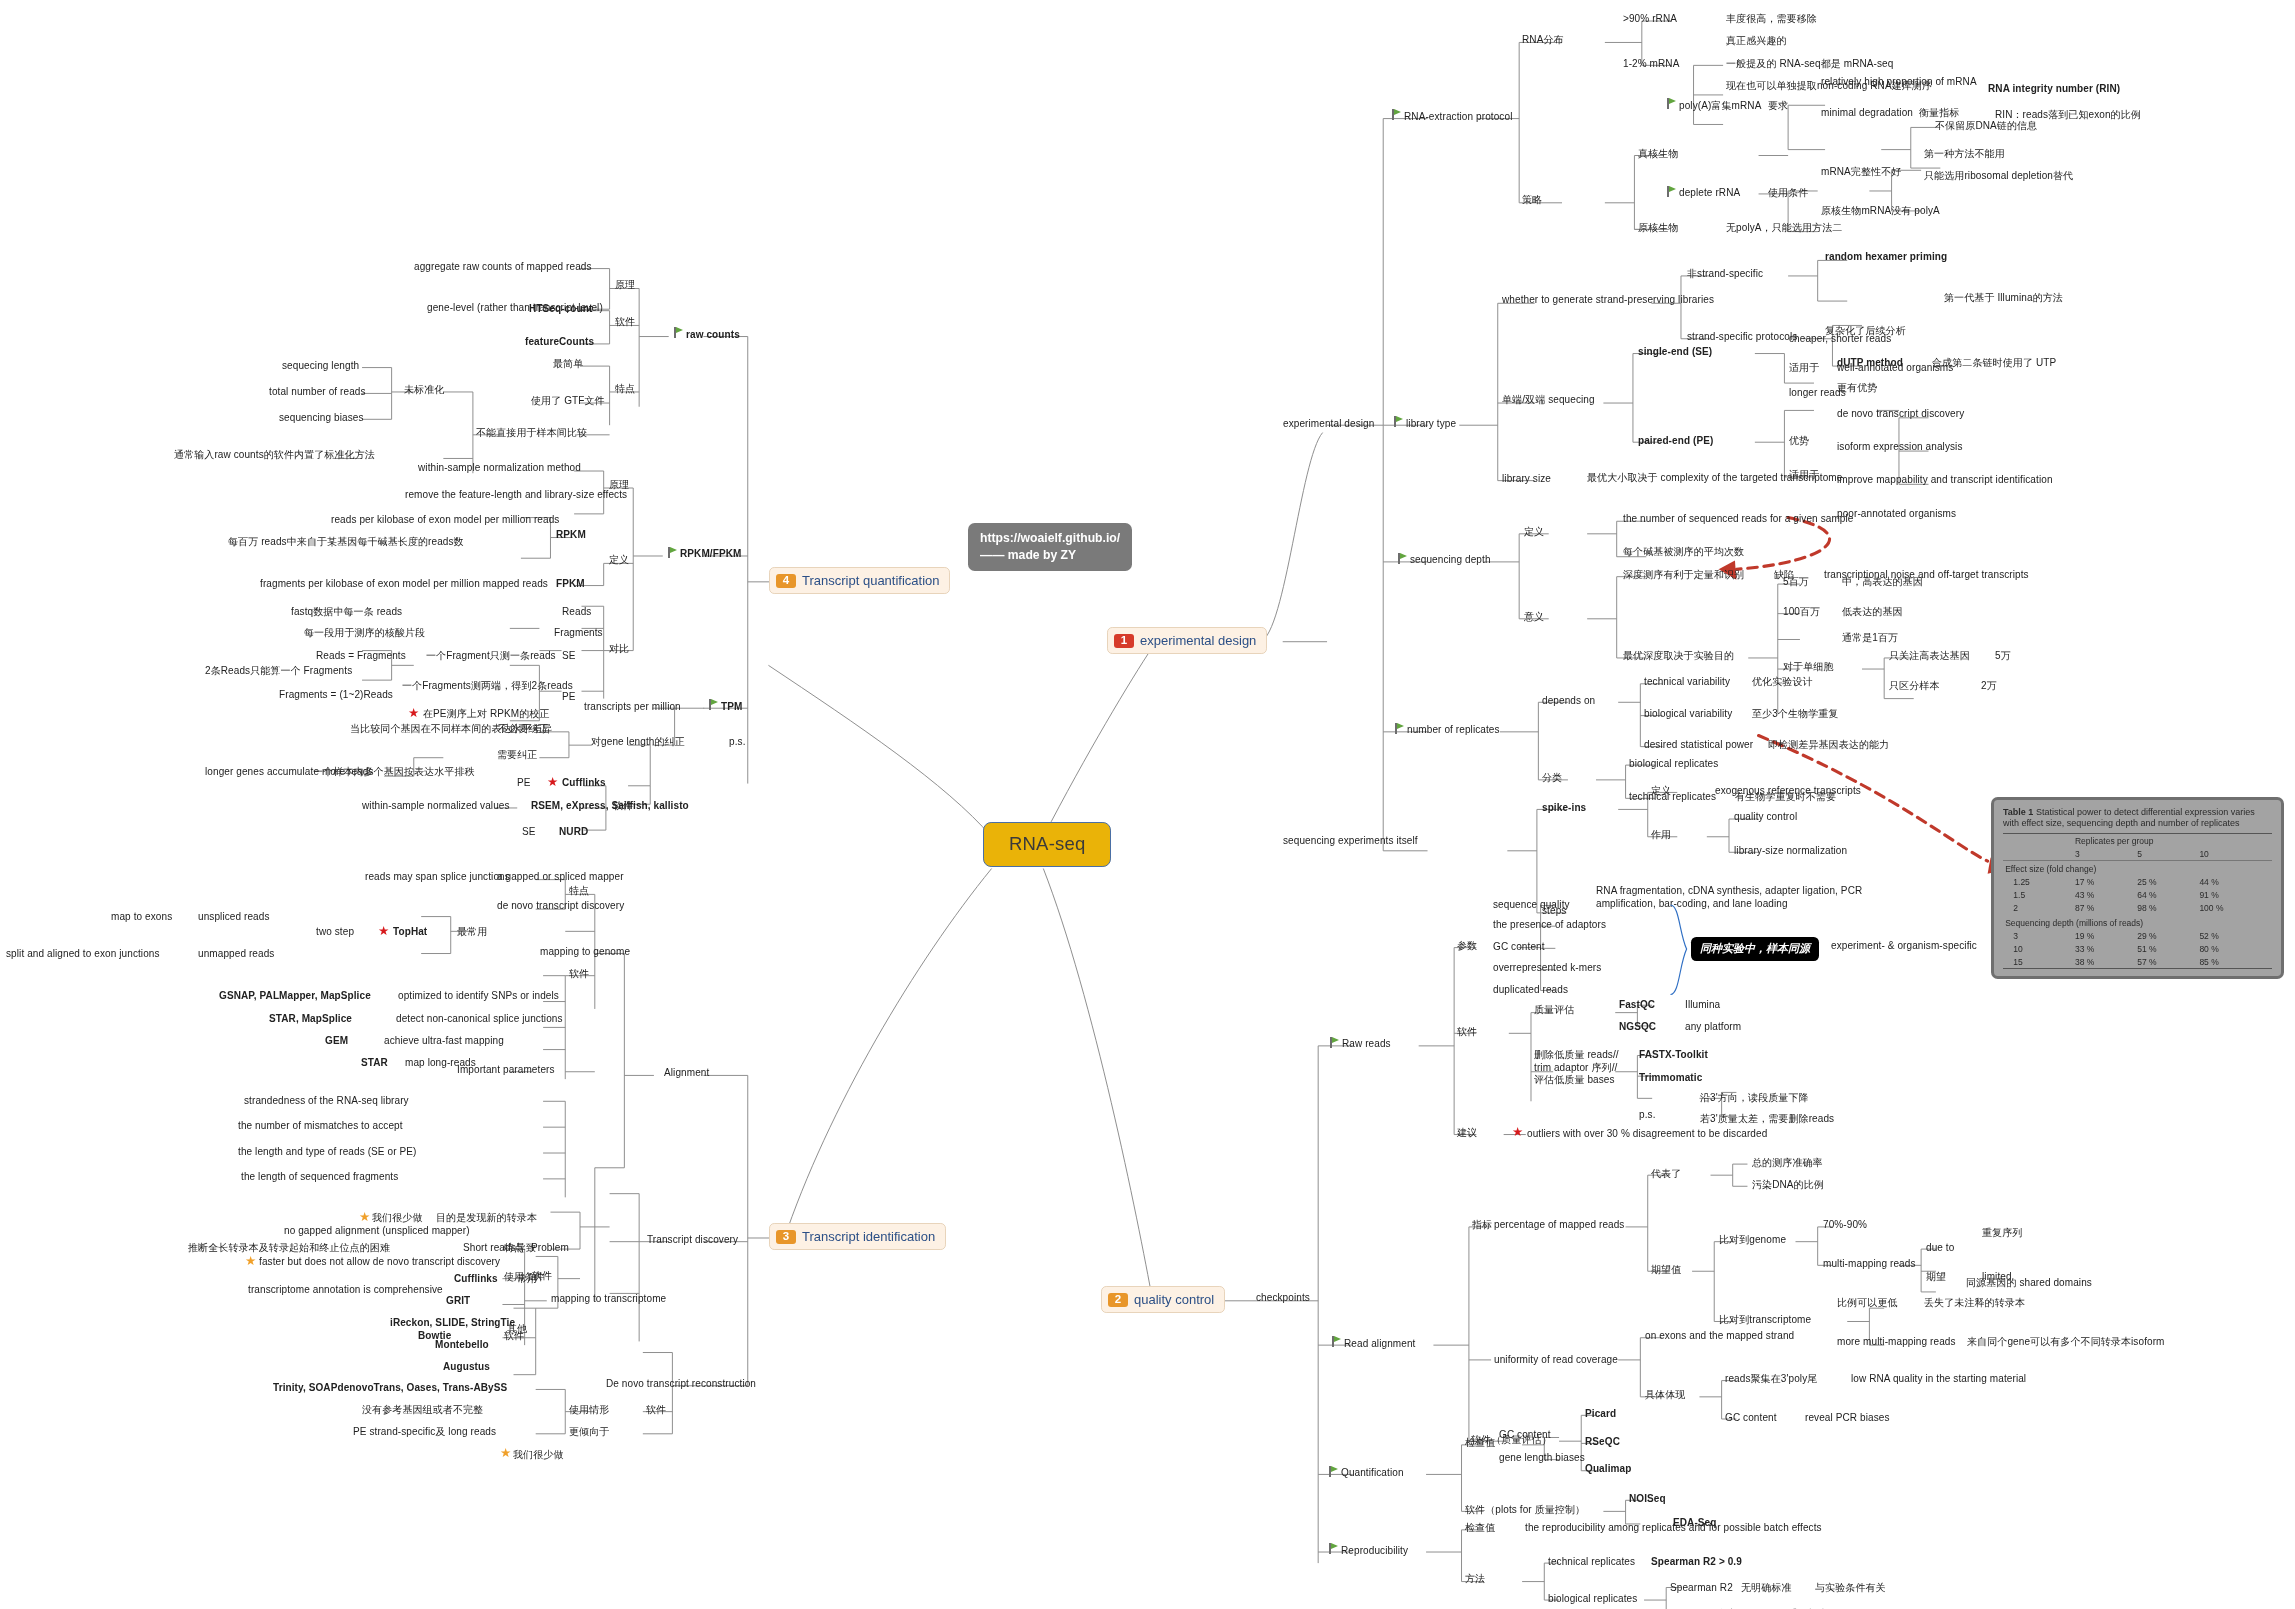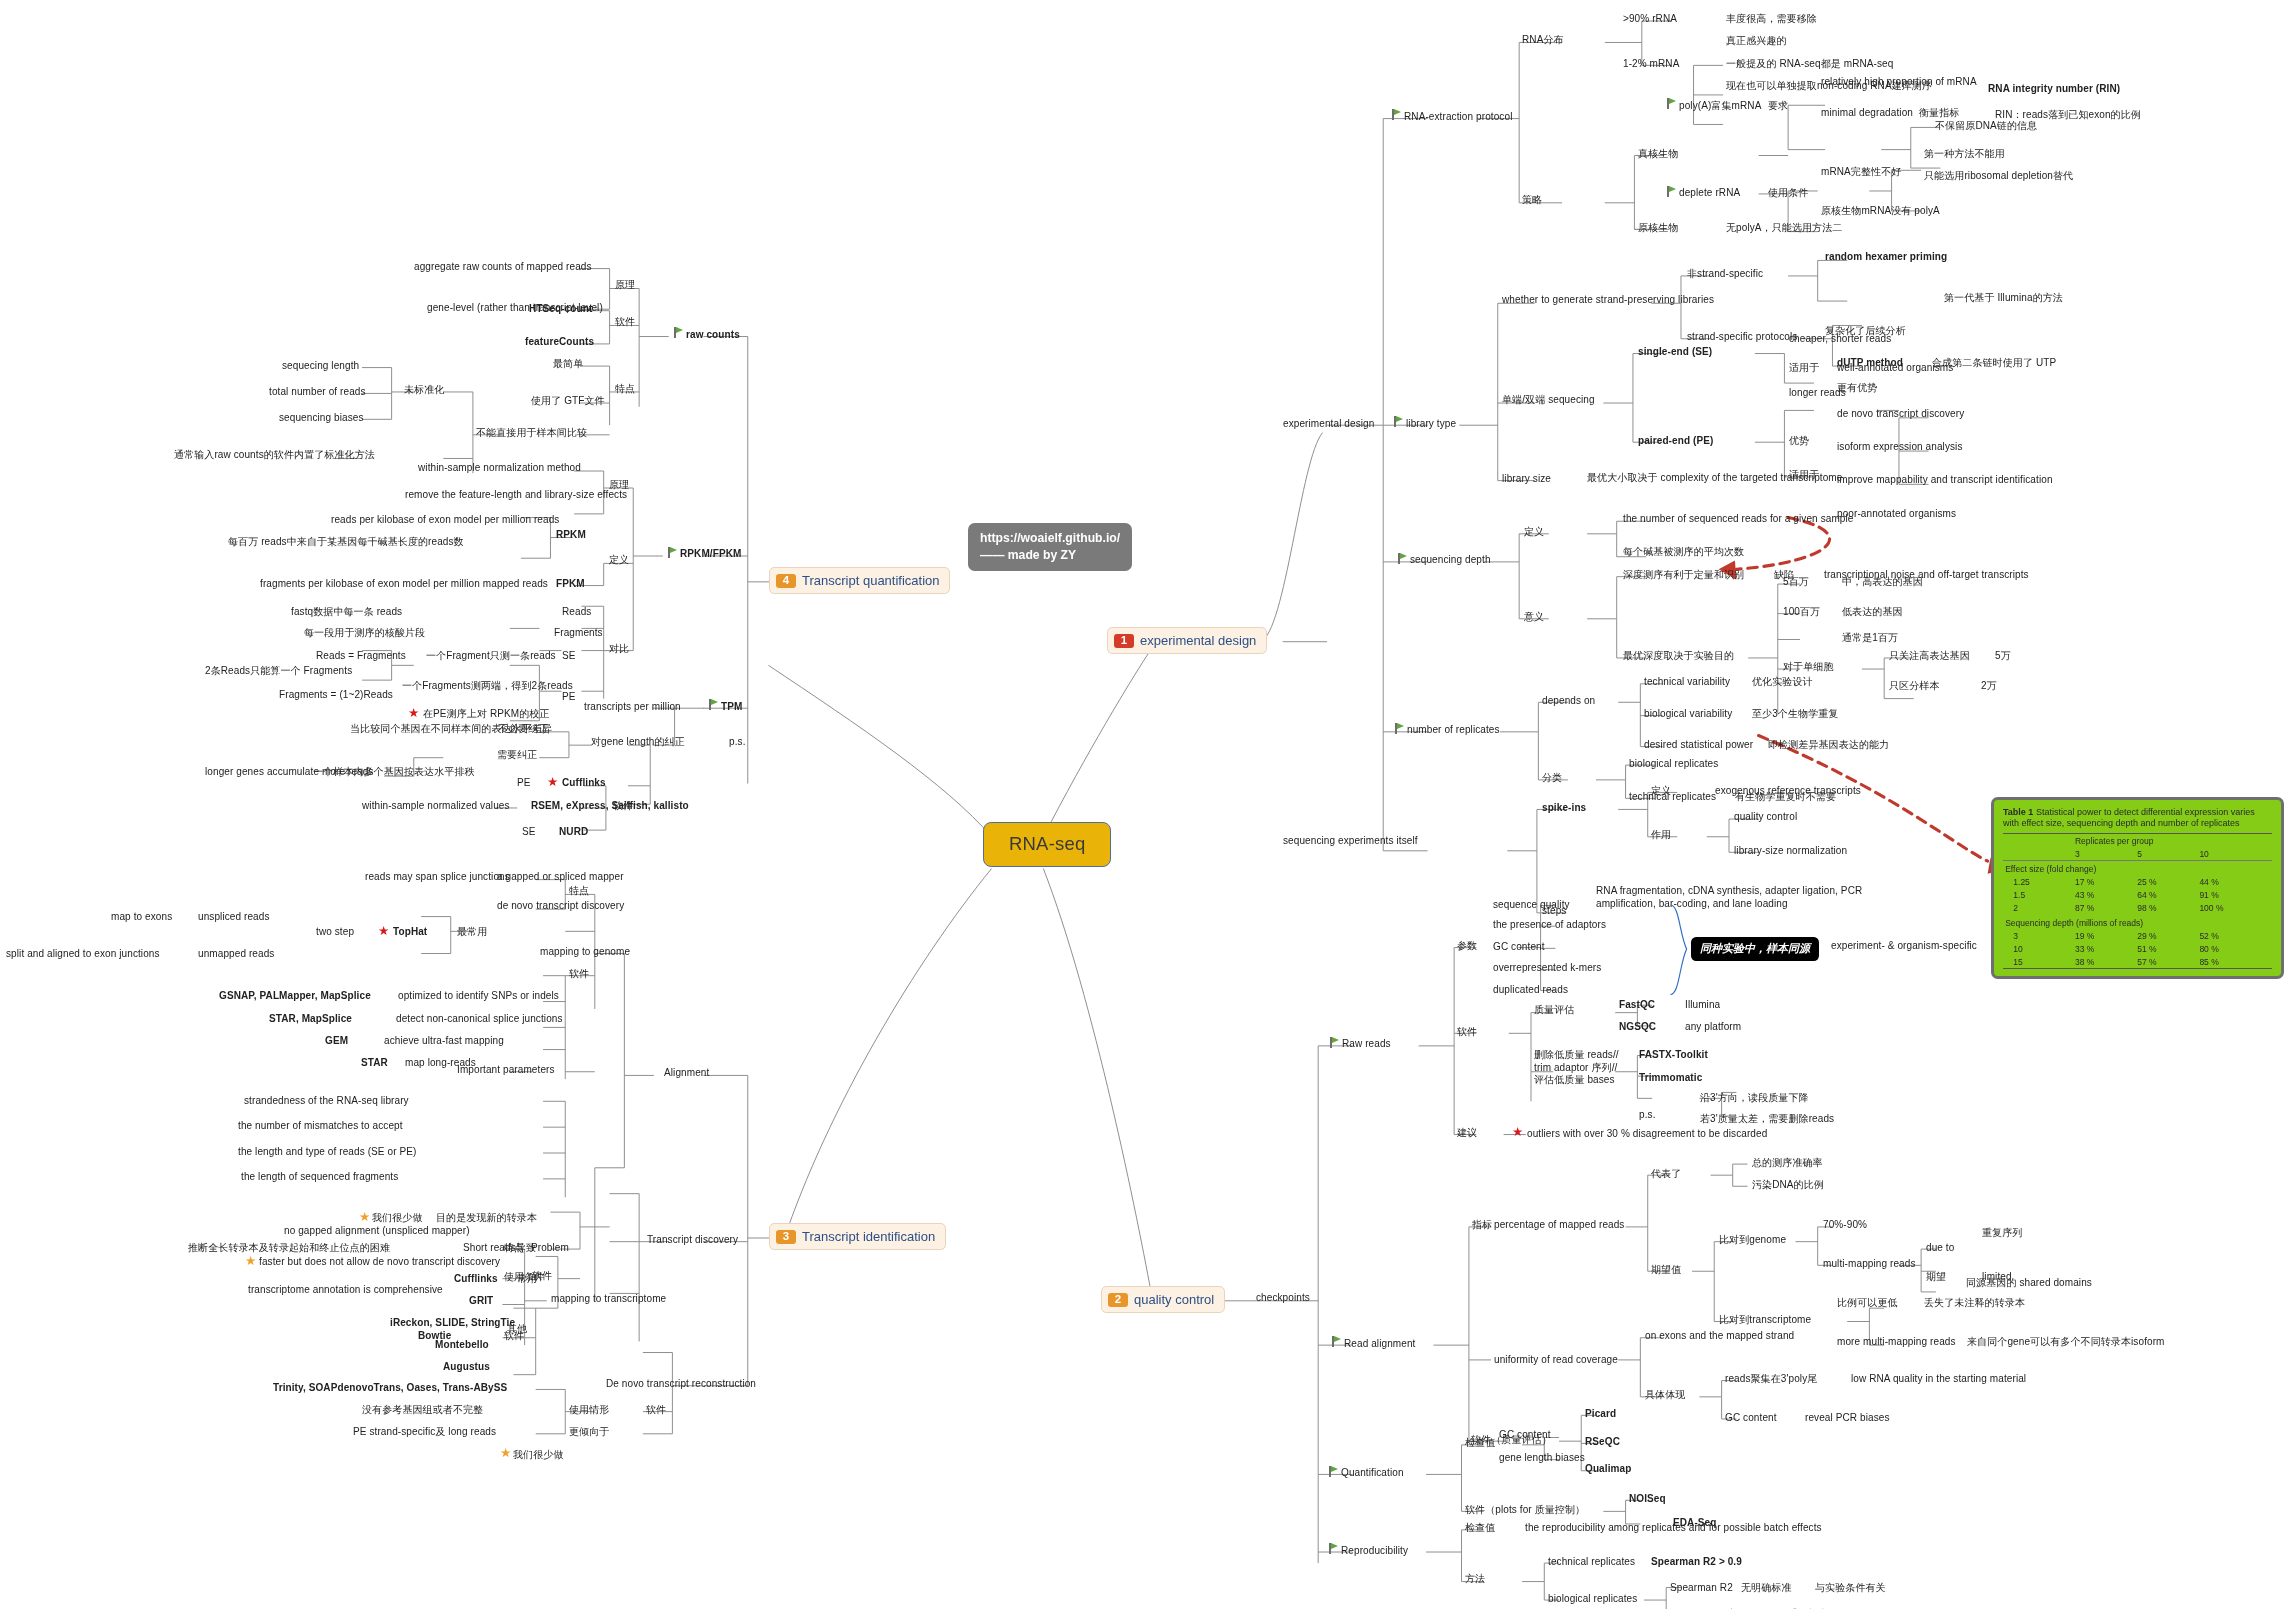--- a/index.html
+++ b/index.html
@@ -115,21 +115,21 @@
     padding:4.4px 9px;
     font-size:11px;
     font-style:italic;
     font-weight:bold;
     white-space:nowrap;
   }
 
   
   #tablecard{
     position:absolute;
-    background:#84cc16;
+    background:#a3a3a3;
     border:3px solid #6f6f6f;
     border-radius:6.7px;
     padding:6.7px 9px 7.4px 9px;
     font-size:8.5px;
     color:#2b2b2b;
     width:293px;
     box-sizing:border-box;
   }
   #tablecard .cap{font-size:9px;line-height:1.3;margin-bottom:3px;}
   #tablecard .cap b{font-weight:bold;}
@@ -1006,21 +1006,21 @@
   <div class="n sm" style="left:647px;top:1234px;">Transcript discovery</div>
   <span class="star orange" style="left:359px;top:1211px;">★</span>
   <div class="n sm" style="left:372px;top:1212px;">我们很少做</div>
   <div class="n sm" style="left:436px;top:1212px;">目的是发现新的转录本</div>
   <div class="n sm" style="left:531px;top:1242px;">Problem</div>
   <div class="n sm" style="left:463px;top:1242px;">Short reads导致</div>
   <div class="n sm" style="left:188px;top:1242px;">推断全长转录本及转录起始和终止位点的困难</div>
   <div class="n sm" style="left:532px;top:1270px;">软件</div>
   <div class="n sm b" style="left:454px;top:1273px;">Cufflinks</div>
   <div class="n sm" style="left:517px;top:1273px;">常用</div>
-  <div class="n sm b" style="left:469px;top:1295px;">GRIT</div>
+  <div class="n sm b" style="left:446px;top:1295px;">GRIT</div>
   <div class="n sm" style="left:507px;top:1323px;">其他</div>
   <div class="n sm b" style="left:390px;top:1317px;">iReckon, SLIDE, StringTie</div>
   <div class="n sm b" style="left:435px;top:1339px;">Montebello</div>
   <div class="n sm b" style="left:443px;top:1361px;">Augustus</div>
 
   <div class="n sm" style="left:606px;top:1378px;">De novo transcript reconstruction</div>
   <div class="n sm" style="left:646px;top:1404px;">软件</div>
   <div class="n sm b" style="left:273px;top:1382px;">Trinity, SOAPdenovoTrans, Oases, Trans-ABySS</div>
   <div class="n sm" style="left:569px;top:1404px;">使用情形</div>
   <div class="n sm" style="left:362px;top:1404px;">没有参考基因组或者不完整</div>

